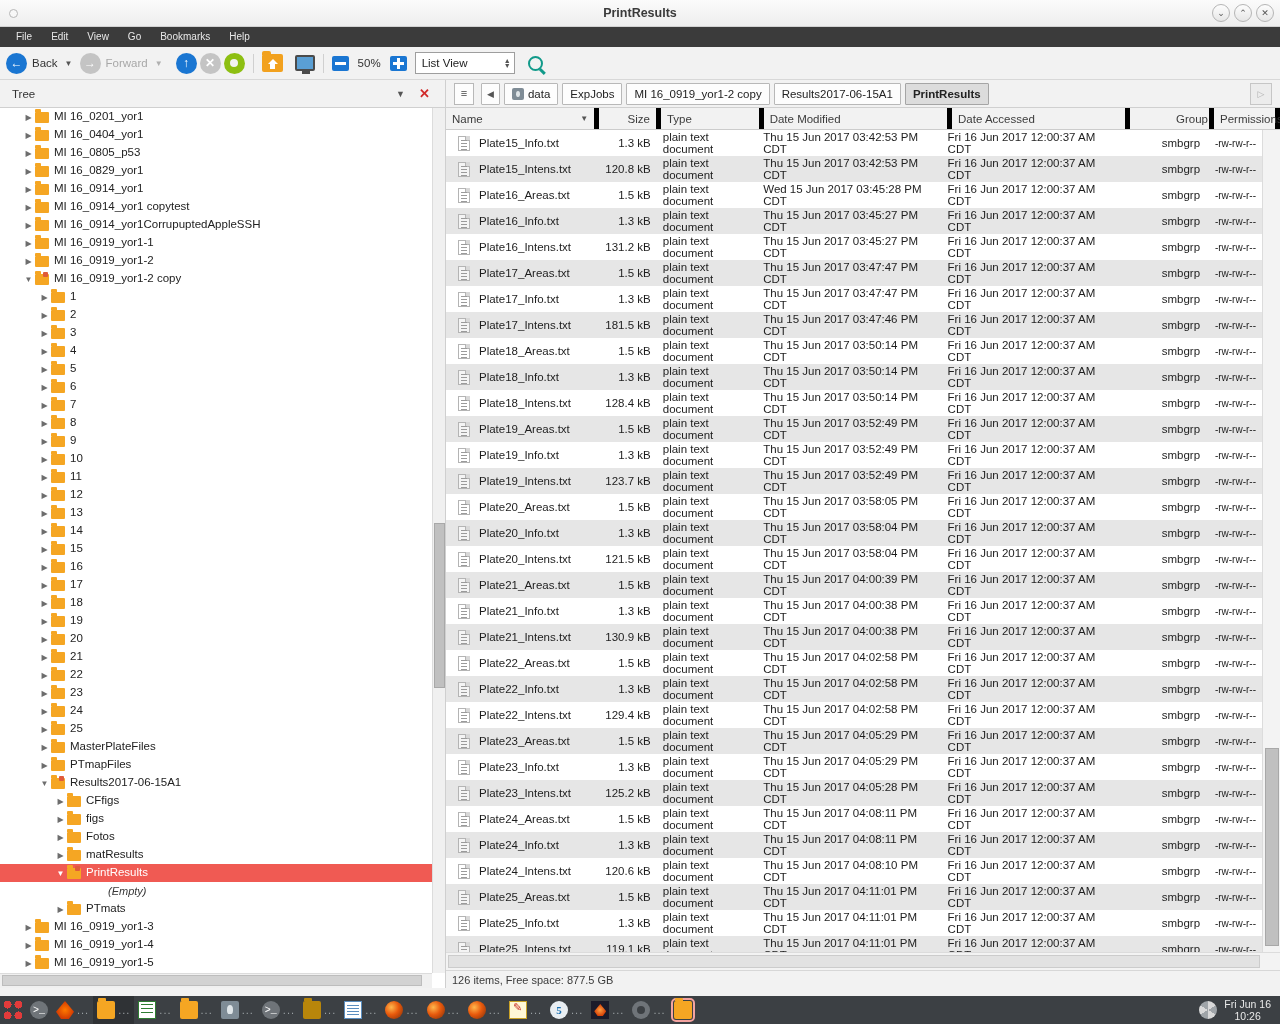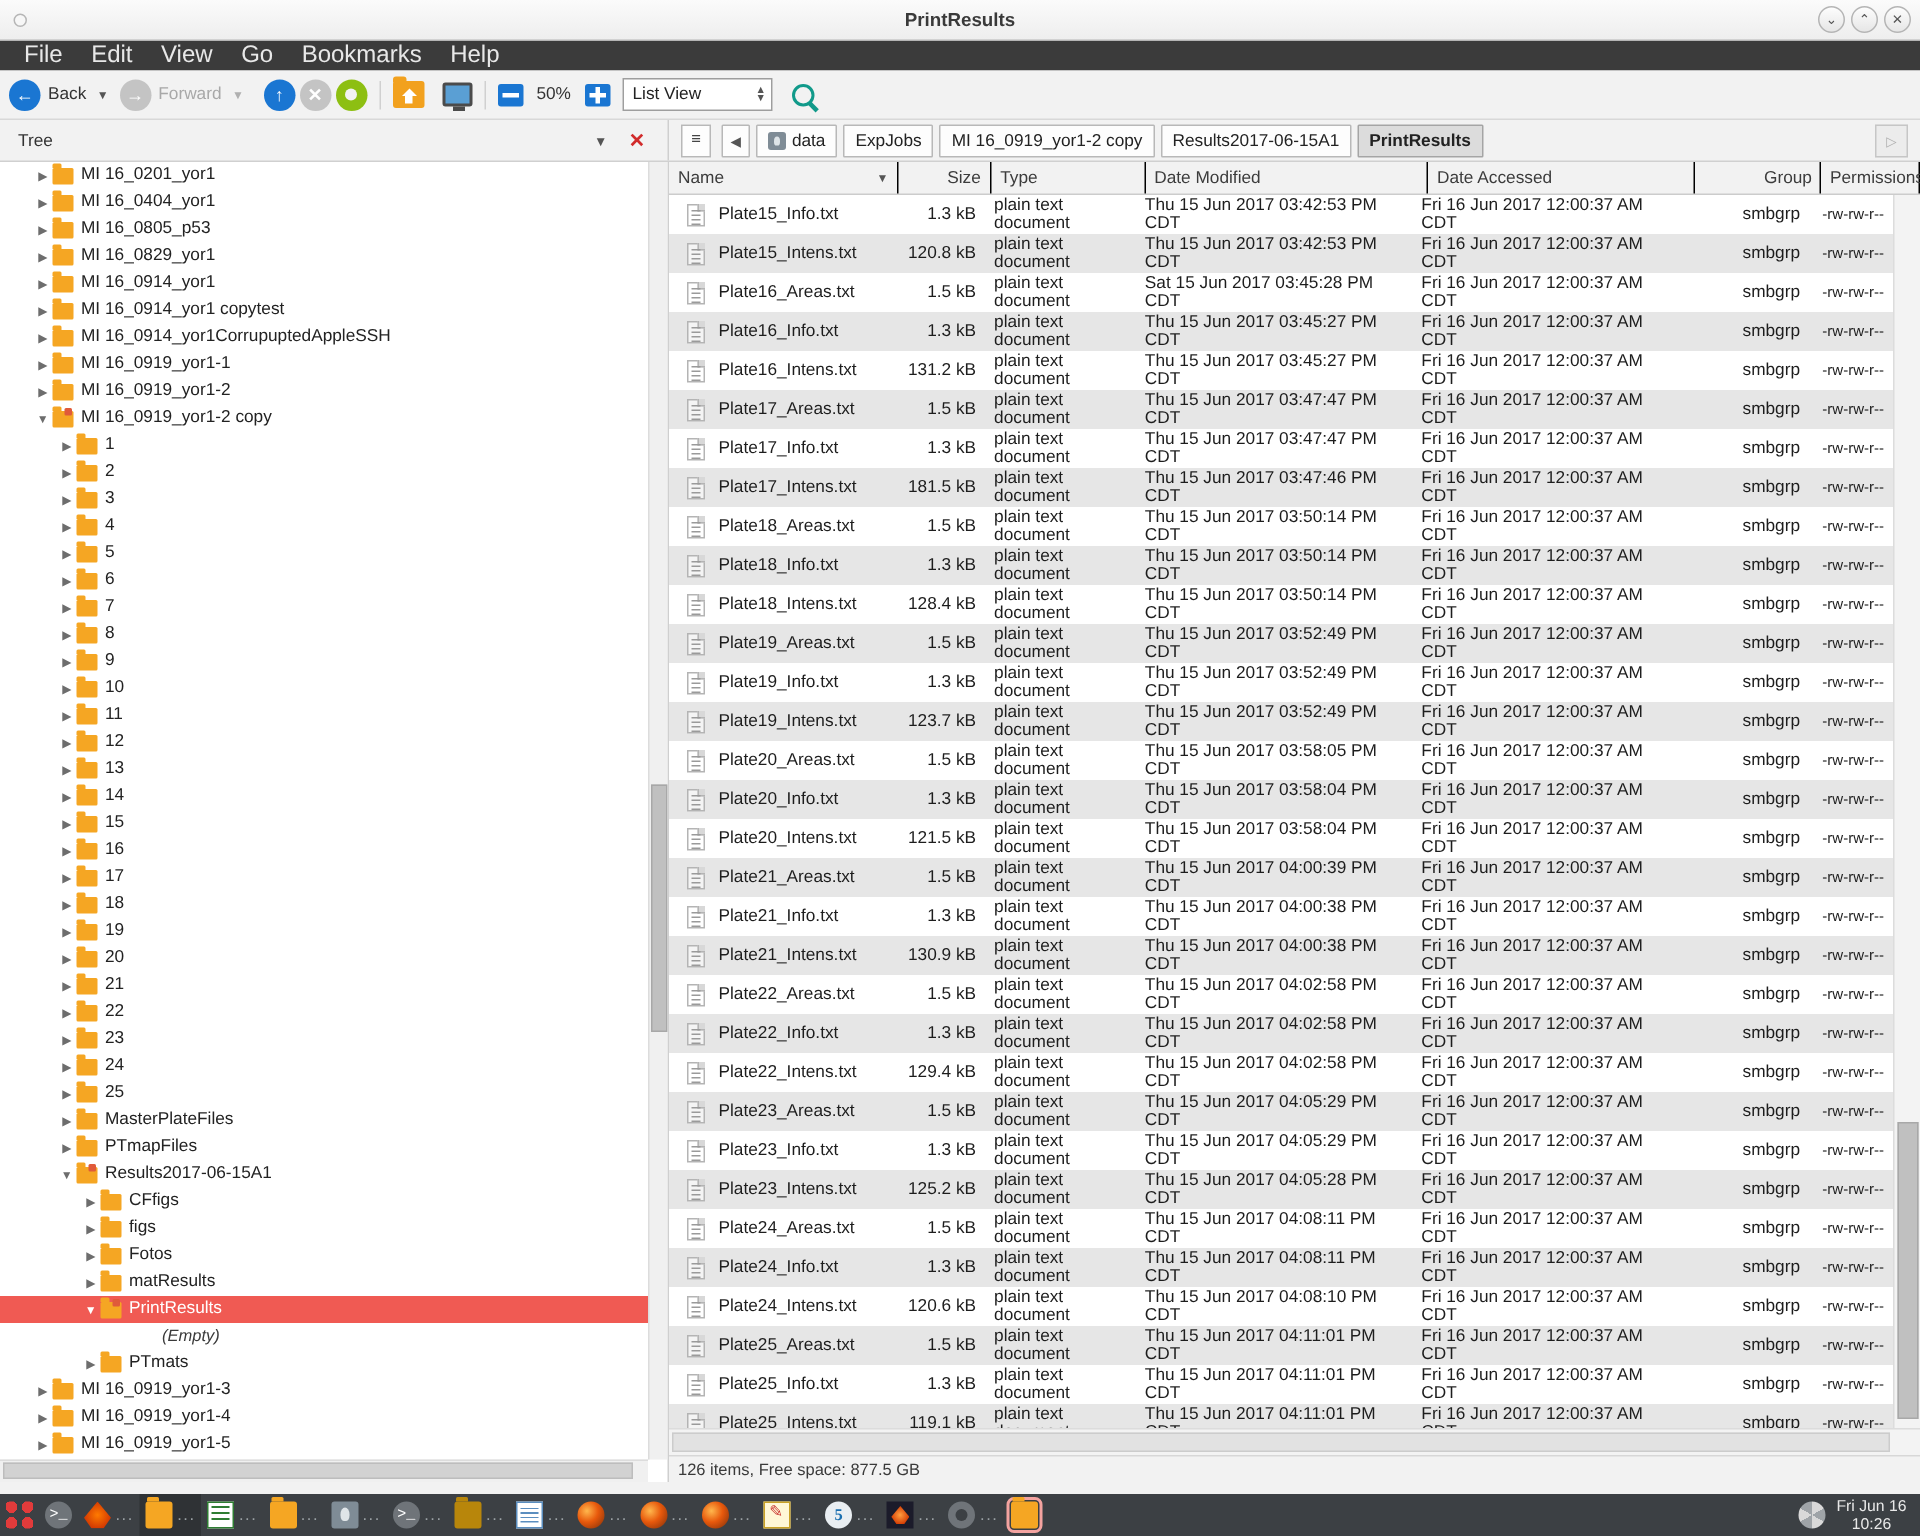--- a/index.html
+++ b/index.html
@@ -35,21 +35,21 @@
     display: flex; align-items: center; justify-content: center;
     font-size: 9px; color: #555; line-height: 1;
   }
 
   
   .menubar {
     height: 20px; background: #3b3b3b; display: flex; align-items: center;
     padding-left: 8px; gap: 3px;
   }
   .menu-item {
-    color: #e8e8e8; font-size: 16px; padding: 2px 8px; line-height: 1;
+    color: #e8e8e8; font-size: 10px; padding: 2px 8px; line-height: 1;
   }
 
   
   .toolbar {
     height: 33px; background: #f2f2f2;
     border-bottom: 1px solid #d8d8d8;
     display: flex; align-items: center; padding: 0 6px; gap: 3px;
   }
   .tool-grp { display: flex; align-items: center; gap: 2px; }
   .circ {
@@ -227,21 +227,21 @@
   }
 
   
   .listpane { flex: 1; position: relative; background: #fff; overflow: hidden; }
   .lheader {
     height: 22px; display: flex; background: #f2f2f2;
     border-bottom: 1px solid #cccccc; font-size: 11.5px; color: #3c3c3c;
   }
   .lheader > div {
     display: flex; align-items: center; padding: 0 6px;
-    border-right: 1px solid #000000; position: relative;
+    border-right: 5px solid #000000; position: relative;
   }
   .lheader .sortmark { position: absolute; right: 6px; font-size: 8px; color: #555; }
   .col-name { width: 160px; }
   .col-size { width: 64px; justify-content: flex-end; }
   .col-type { width: 107px; }
   .col-dm   { width: 197px; }
   .col-da   { width: 186px; }
   .col-grp  { width: 44px; margin-left: 40px; }
   .col-perm { width: 66px; }
 
@@ -767,21 +767,21 @@
             <div class="col-grp">smbgrp</div>
             <div class="col-perm">-rw-rw-r--</div>
           </div>
           <div class="lrow">
             <div class="col-name">
               <span class="fileico"></span>
               <span>Plate16_Areas.txt</span>
             </div>
             <div class="col-size">1.5 kB</div>
             <div class="col-type">plain text document</div>
-            <div class="col-dm">Sat 15 Jun 2017 03:45:28 PM CDT</div>
+            <div class="col-dm">Wed 15 Jun 2017 03:45:28 PM CDT</div>
             <div class="col-da">Fri 16 Jun 2017 12:00:37 AM CDT</div>
             <div class="col-grp">smbgrp</div>
             <div class="col-perm">-rw-rw-r--</div>
           </div>
           <div class="lrow alt">
             <div class="col-name">
               <span class="fileico"></span>
               <span>Plate16_Info.txt</span>
             </div>
             <div class="col-size">1.3 kB</div>

